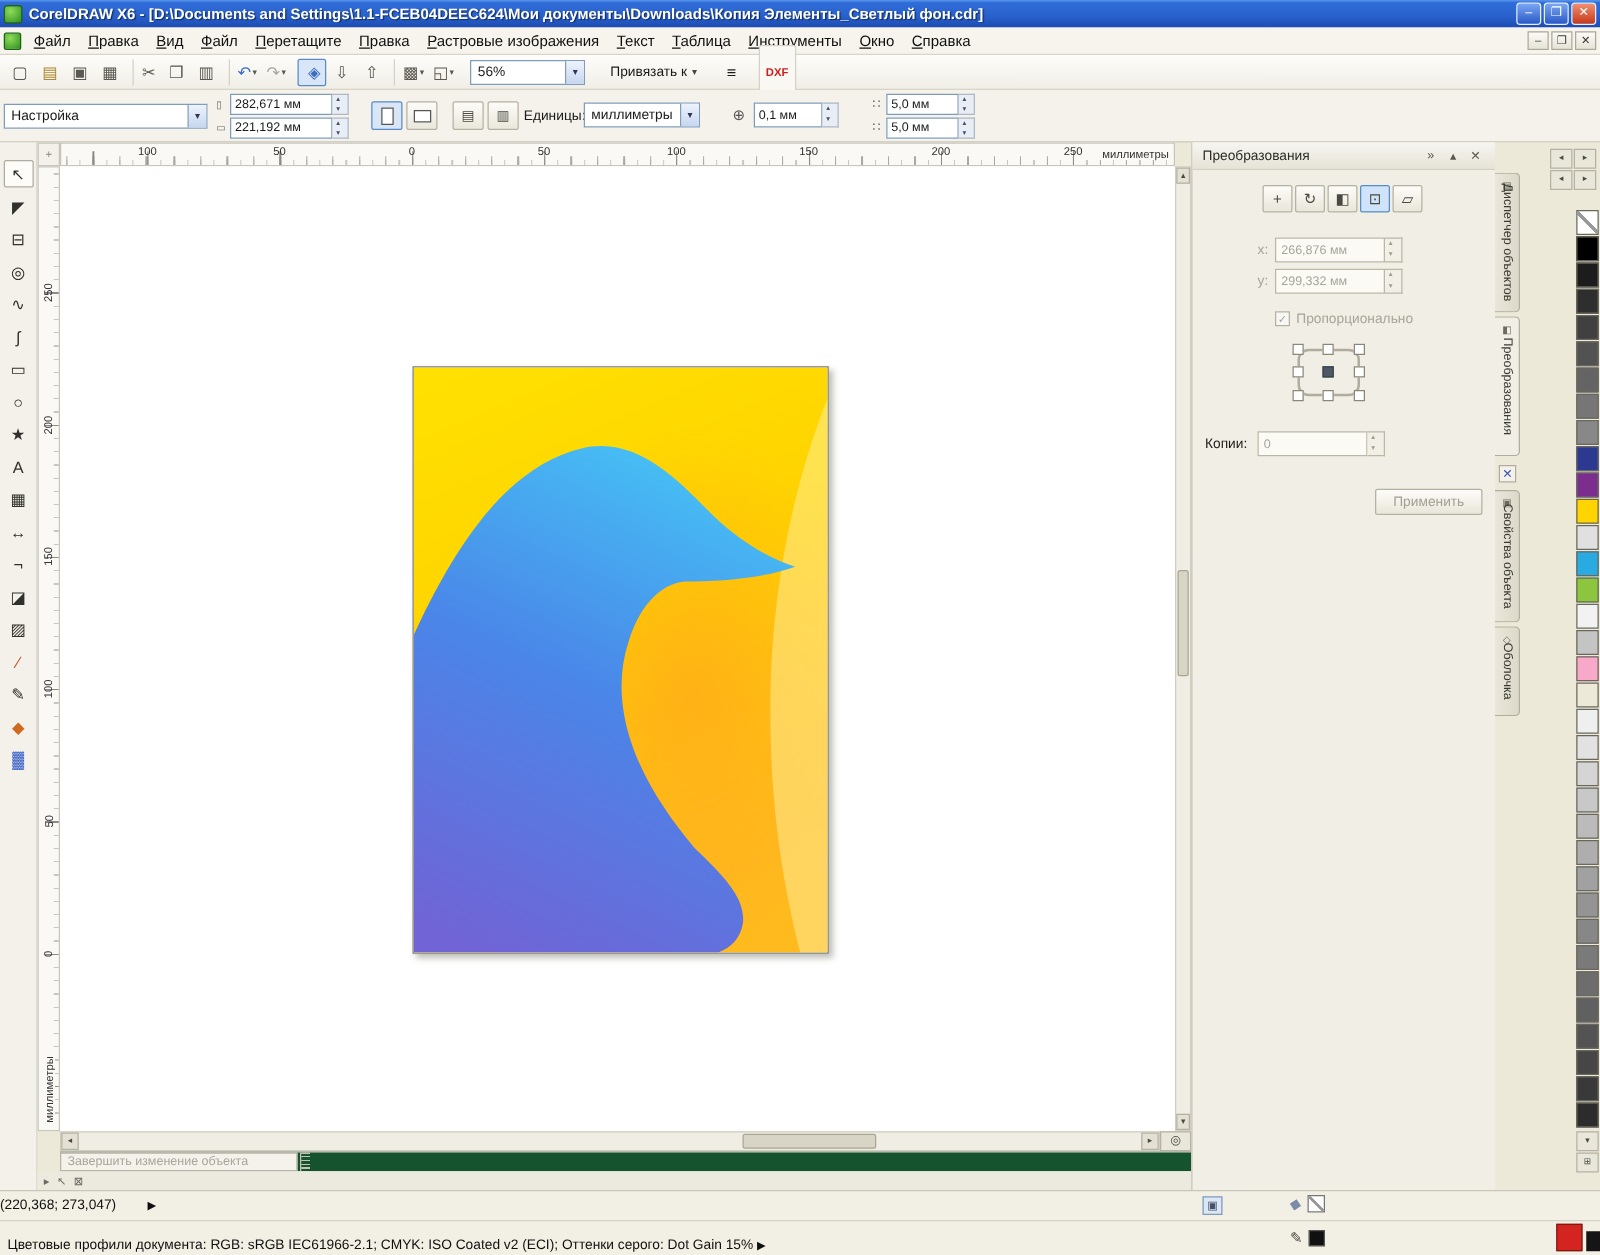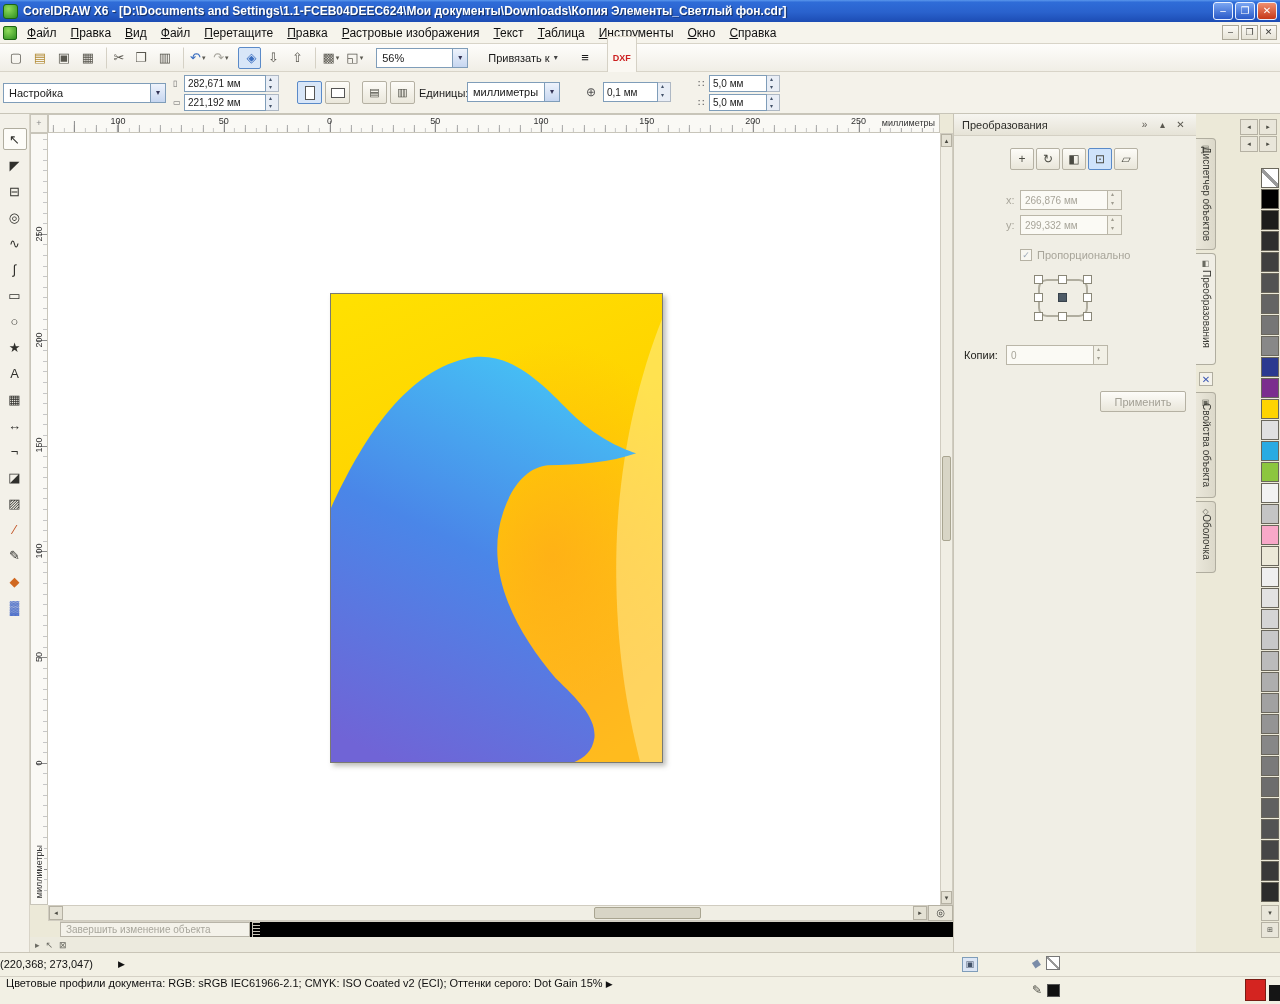--- a/index.html
+++ b/index.html
@@ -145,21 +145,21 @@
   .harrow::after { font-size:7px; color:#4a4a42; line-height:12px; display:block; text-align:center; }
   .harrow.lf { left:0; } .harrow.lf::after { content:"◂"; }
   .harrow.rt { right:0; } .harrow.rt::after { content:"▸"; }
   .hthumb { position:absolute; left:545px; top:1px; width:107px; height:12px; background:#d8d5c6;
     border:1px solid #a9a591; border-radius:2px; }
   .zoom-sq { position:absolute; left:928px; top:905px; width:25px; height:16px; background:#e9e6da;
     border:1px solid #b5b1a3; text-align:center; }
   .zoom-sq::after { content:"◎"; font-size:10px; color:#3c3c38; line-height:14px; }
 
   
-  .docpal-row { position:absolute; left:60px; top:921px; width:905px; height:16px; background:#000000;
+  .docpal-row { position:absolute; left:48px; top:921px; width:905px; height:16px; background:#14532d;
     border-top:1px solid #d5d1c5; display:flex; align-items:stretch; }
   .edit-hint-box { width:190px; border:1px solid #b8b4a8; background:#f4f2ea; color:#a8a69c;
     font-size:10px; padding:1px 5px; white-space:nowrap; overflow:hidden; }
   .grip { width:8px; border-left:1px solid #c5c1b5; margin-left:2px; background:repeating-linear-gradient(180deg,#c5c1b5 0 1px,transparent 1px 3px); }
   .palette-drop { flex:1; text-align:center; color:#b2aea2; font-size:10px; line-height:15px;
     white-space:nowrap; overflow:hidden; }
   .navrow { position:absolute; left:30px; top:937px; width:923px; height:15px; background:#eceade;
     display:flex; align-items:center; gap:6px; padding-left:5px; }
   .navrow span { font-size:9px; color:#6a6a62; }
 
@@ -238,21 +238,21 @@
   .flyarrow { font-size:9px; color:#101010; }
   .coord-arrow { position:absolute; left:118px; top:6px; }
   .sb-docinfo { position:absolute; left:962px; top:4px; width:16px; height:15px; border:1px solid #7f9db9;
     background:#dce6f5; font-size:9px; color:#44536a; text-align:center; line-height:13px; }
   .sb-fill { position:absolute; left:1032px; top:3px; display:flex; align-items:center; gap:5px; }
   .bucket-icon { font-size:12px; color:#7a8ca8; transform:rotate(12deg); }
   .none-mini { width:14px; height:14px; background:#fff; border:1px solid #777;
     background-image:linear-gradient(45deg,transparent 42%,#999 42%,#999 58%,transparent 58%); }
   .infobar { position:absolute; left:0; top:976px; width:1280px; height:28px; background:#f2f0e4;
     border-top:1px solid #d5d1c5; }
-  .profiles { position:absolute; left:6px; top:0; font-size:11px; color:#101010; white-space:nowrap;text-align:right; }
+  .profiles { position:absolute; left:6px; top:13px; font-size:11px; color:#101010; white-space:nowrap;text-align:right; }
   .ib-outline { position:absolute; left:1032px; top:6px; display:flex; align-items:center; gap:5px; }
   .pen-icon { font-size:12px; color:#4a4a42; }
   .outline-mini { width:13px; height:13px; background:#101010; border:1px solid #555; }
   .red-swatch { position:absolute; right:14px; top:2px; width:21px; height:22px; background:#d42420; border:1px solid #7a1c14; }
   .corner-swatch { position:absolute; right:0; top:8px; width:11px; height:16px; background:#151515; }
 </style>
 </head>
 <body>
 
 <div class="titlebar">

